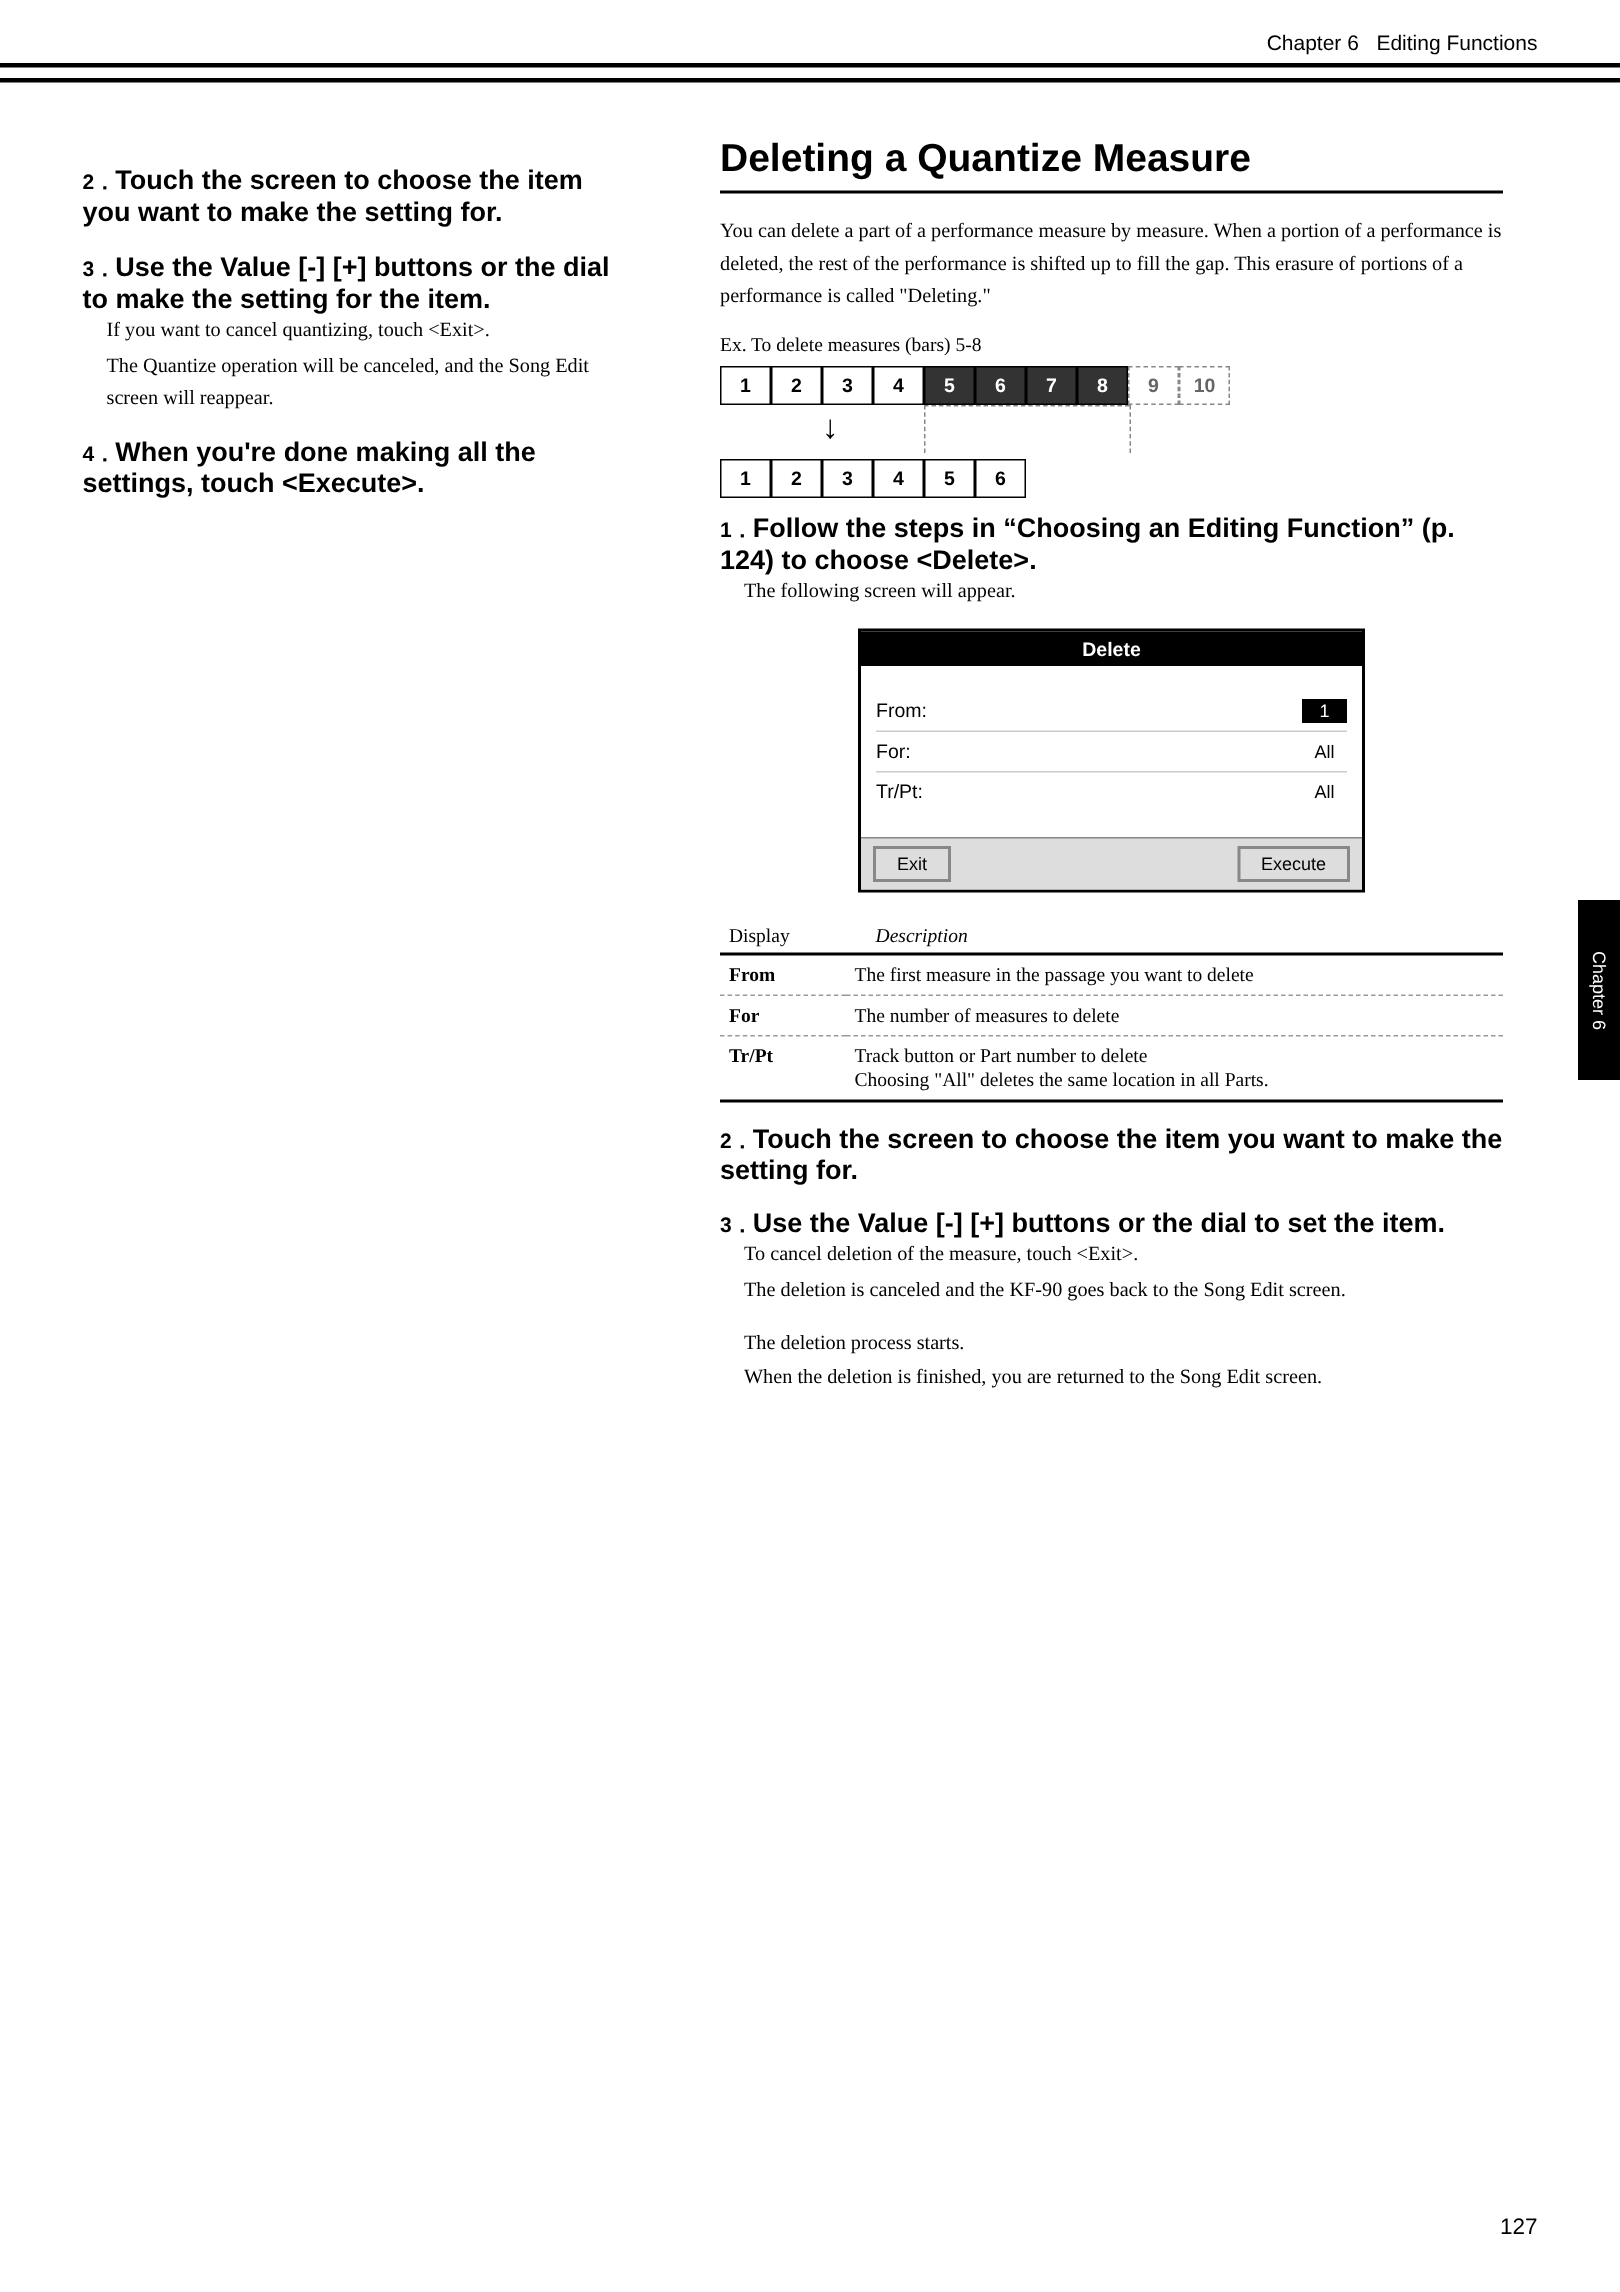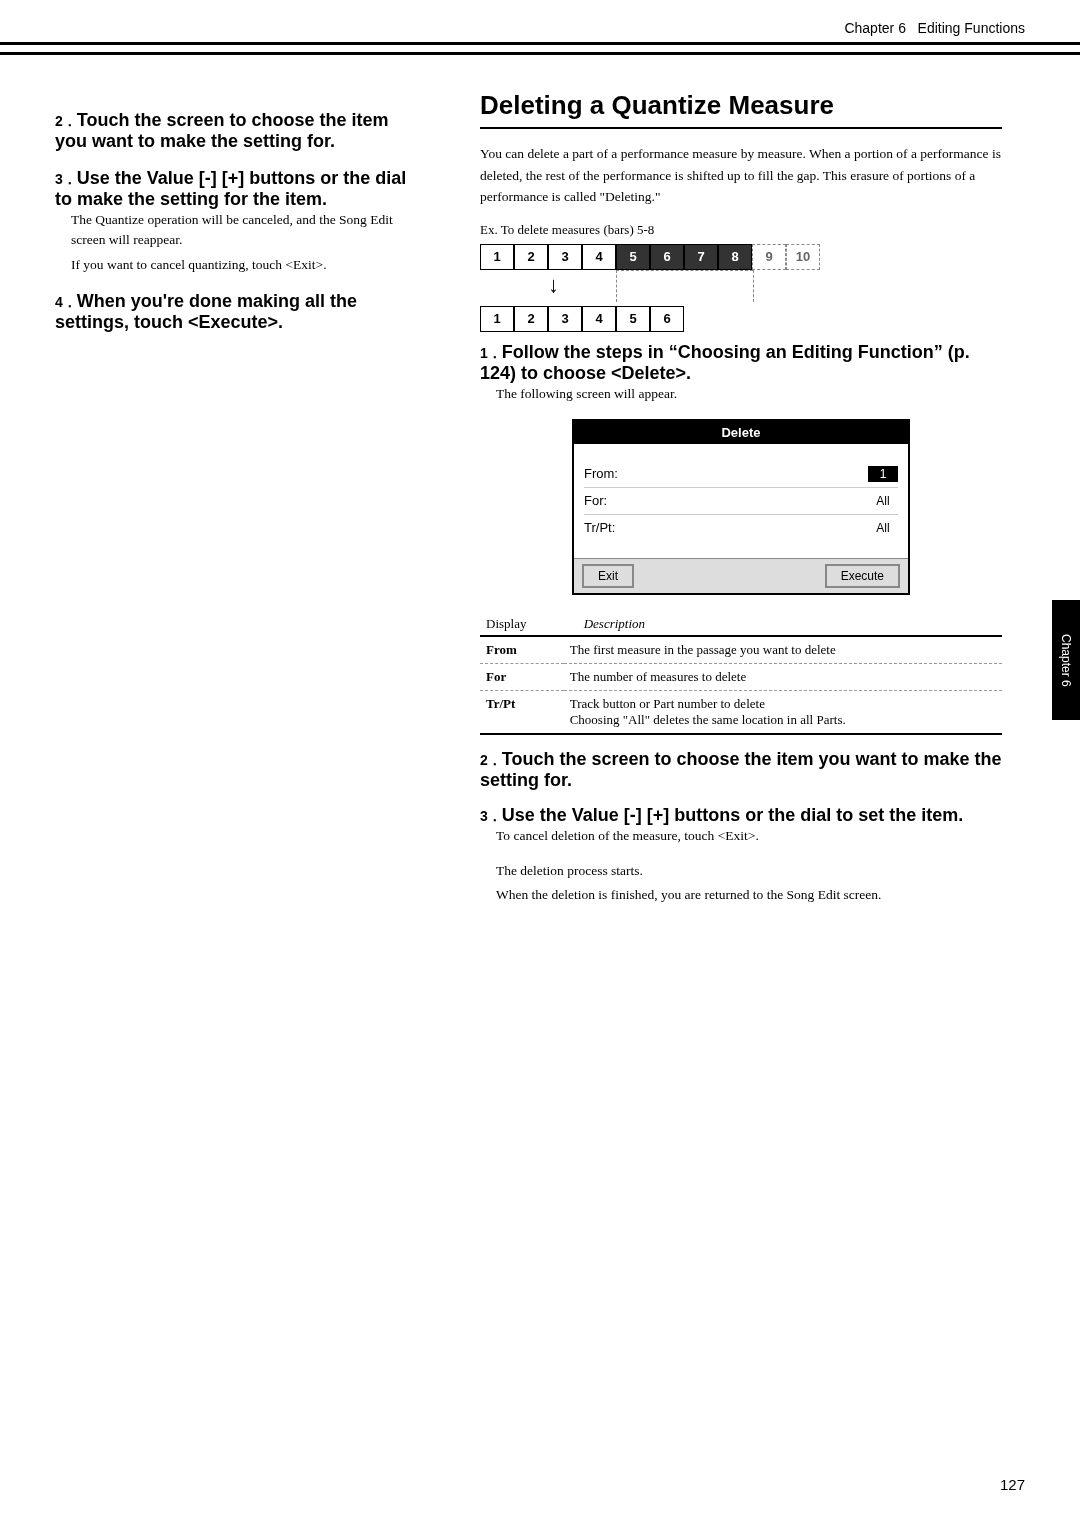--- a/index.html
+++ b/index.html
@@ -332,22 +332,22 @@
 
     <div class="left-column">
 
       <div class="step">
         <p><span class="step-number">2．</span><span class="step-title">Touch the screen to choose the item you want to make the setting for.</span></p>
       </div>
 
       <div class="step">
         <p><span class="step-number">3．</span><span class="step-title">Use the Value [-] [+] buttons or the dial to make the setting for the item.</span></p>
         <div class="step-body">
+          <p>If you want to cancel quantizing, touch &lt;Exit&gt;.</p>
           <p>The Quantize operation will be canceled, and the Song Edit screen will reappear.</p>
-          <p>If you want to cancel quantizing, touch &lt;Exit&gt;.</p>
         </div>
       </div>
 
       <div class="step">
         <p><span class="step-number">4．</span><span class="step-title">When you're done making all the settings, touch &lt;Execute&gt;.</span></p>
       </div>
     </div>
 
     <div class="right-column">
 
@@ -445,20 +445,21 @@
       </table>
 
       <div class="r-step" style="margin-top:14px;">
         <p><span class="step-number">2．</span><span class="step-title">Touch the screen to choose the item you want to make the setting for.</span></p>
       </div>
 
       <div class="r-step">
         <p><span class="step-number">3．</span><span class="step-title">Use the Value [-] [+] buttons or the dial to set the item.</span></p>
         <div class="r-step-body">
           <p>To cancel deletion of the measure, touch &lt;Exit&gt;.</p>
+          <p>The deletion is canceled and the KF-90 goes back to the Song Edit screen.</p>
         </div>
       </div>
 
       <div class="r-step">
         <div class="r-step-body">
           <p>The deletion process starts.</p>
           <p>When the deletion is finished, you are returned to the Song Edit screen.</p>
         </div>
       </div>
 

